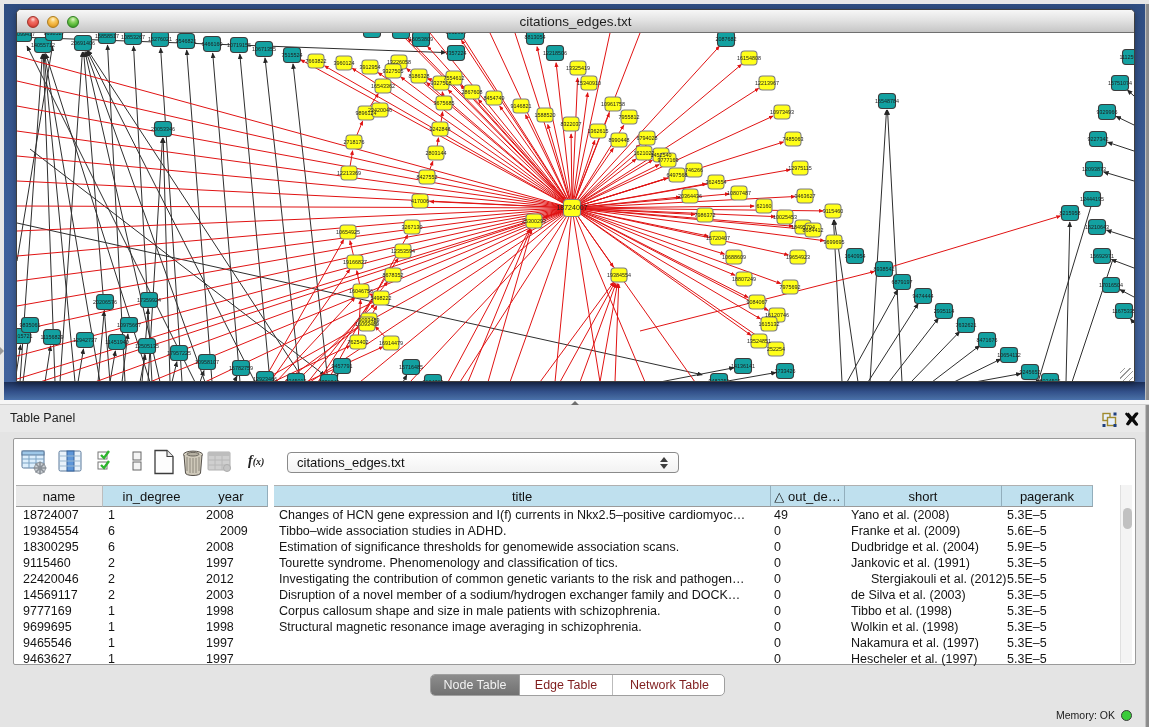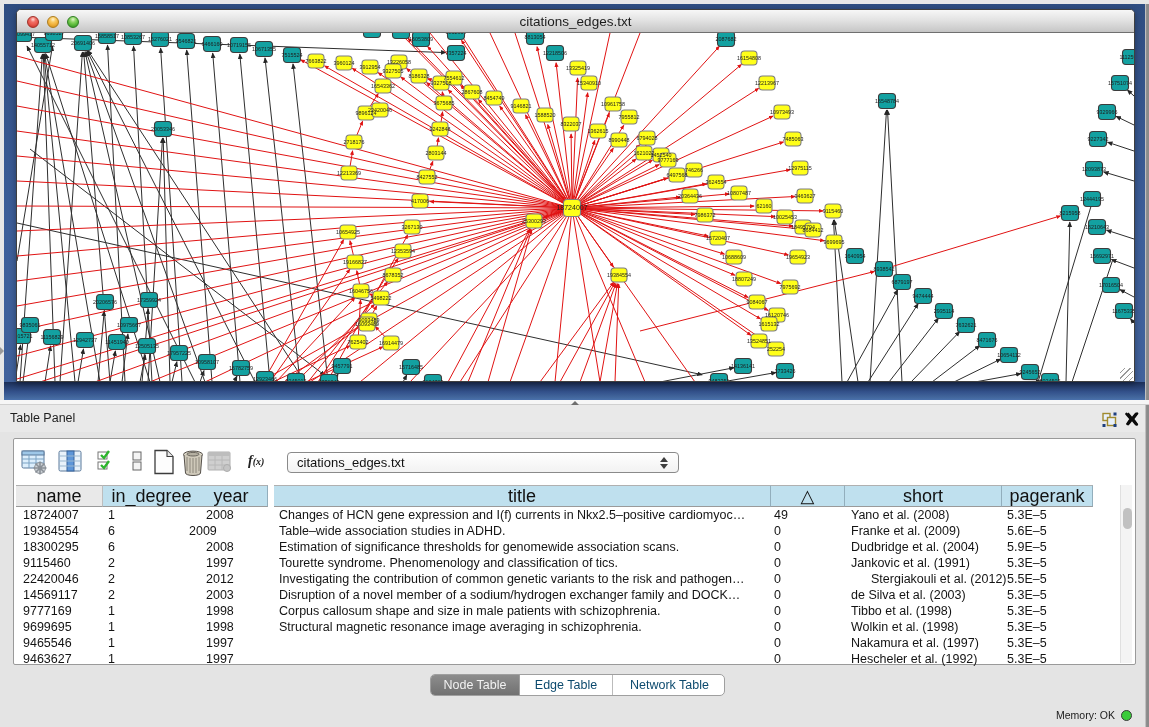--- a/index.html
+++ b/index.html
@@ -39,34 +39,34 @@
   
   #wpanel { left:13px; top:438px; width:1123px; height:227px; background:#fff; border:1px solid #9a9a9a; border-radius:2px; }
 
   
   #dropdown { position:absolute; left:273px; top:13px; width:392px; height:21px; background:linear-gradient(180deg,#ffffff,#f2f2f2); border:1px solid #8a8a8a; border-radius:4px; font-size:13px; color:#111; line-height:19px; padding-left:9px; }
   #dropdown .au,#dropdown .ad { position:absolute; right:10px; width:0; height:0; border-left:4px solid transparent; border-right:4px solid transparent; }
   #dropdown .au { top:4px; border-bottom:5px solid #3e3e3e; }
   #dropdown .ad { bottom:3px; border-top:5px solid #3e3e3e; }
 
   
-  #thead { position:absolute; left:1px; top:46px; height:40px; width:1093px; font-size:18px; color:#111; }
+  #thead { position:absolute; left:1px; top:46px; height:40px; width:1093px; font-size:13px; color:#111; }
   .hc { position:absolute; top:0; height:22px; background:#bfe0ee; border-right:1px solid #92aebc; border-top:1px solid #b0b0b0; border-bottom:1px solid #9a9a9a; text-align:center; line-height:21px; overflow:hidden; }
   .hc.gray { background:#e9e9e9; border-right:1px solid #bdbdbd; }
   #tbody { position:absolute; left:1px; top:69px; width:1093px; font-size:12.5px; color:#141414; }
   .tr { position:absolute; left:0; height:16px; width:1093px; white-space:nowrap; }
   .td { position:absolute; top:0; height:16px; line-height:15px; overflow:hidden; }
 
   
   #sbar { position:absolute; left:1106px; top:46px; width:12px; height:178px; background:#f4f4f4; border-left:1px solid #e0e0e0; }
   #sbar .thumb { position:absolute; left:1.5px; top:23px; width:9px; height:21px; background:#c1c1c1; border-radius:5px; }
 
   
   #tabs { left:430px; top:674px; width:295px; height:22px; background:#fff; border:1px solid #9f9f9f; border-radius:5px; font-size:12.5px; overflow:hidden; }
-  #tabs .seg { position:absolute; top:0; height:22px; text-align:center; line-height:21px; color:#0c4a6e; }
+  #tabs .seg { position:absolute; top:0; height:22px; text-align:center; line-height:21px; color:#7f1d1d; }
   #tabs .sel { background:linear-gradient(180deg,#8d8d8d,#6e6e6e); color:#f2f2f2; }
 
   
   #status { left:1056px; top:709px; font-size:10.5px; color:#1c1c1c; }
   #statdot { left:1121px; top:710px; width:11px; height:11px; border-radius:50%; background:#3bcb3b; border:1.2px solid #3a3a3a; }
 
   
   .ic { position:absolute; top:10px; }
 </style>
 </head>
@@ -655,22 +655,22 @@
         <div class="td" style="left:93px;width:95px">1</div>
         <div class="td" style="left:191px;width:70px">2008</div>
         <div class="td" style="left:264px;width:492px">Changes of HCN gene expression and I(f) currents in Nkx2.5–positive cardiomyoc…</div>
         <div class="td" style="left:759px;width:70px">49</div>
         <div class="td" style="left:836px;width:153px">Yano et al. (2008)</div>
         <div class="td" style="left:992px;width:100px">5.3E–5</div>
       </div>
       <div class="tr" style="top:16px">
         <div class="td" style="left:8px;width:80px">19384554</div>
         <div class="td" style="left:93px;width:95px">6</div>
-        <div class="td" style="left:174px;width:70px">2009</div>
-        <div class="td" style="left:264px;width:492px">Table–wide association studies in ADHD.</div>
+        <div class="td" style="left:205px;width:70px">2009</div>
+        <div class="td" style="left:264px;width:492px">Tibbo–wide association studies in ADHD.</div>
         <div class="td" style="left:759px;width:70px">0</div>
         <div class="td" style="left:836px;width:153px">Franke et al. (2009)</div>
         <div class="td" style="left:992px;width:100px">5.6E–5</div>
       </div>
       <div class="tr" style="top:32px">
         <div class="td" style="left:8px;width:80px">18300295</div>
         <div class="td" style="left:93px;width:95px">6</div>
         <div class="td" style="left:191px;width:70px">2008</div>
         <div class="td" style="left:264px;width:492px">Estimation of significance thresholds for genomewide association scans.</div>
         <div class="td" style="left:759px;width:70px">0</div>
@@ -728,21 +728,21 @@
         <div class="td" style="left:191px;width:70px">1997</div>
         <div class="td" style="left:759px;width:70px">0</div>
         <div class="td" style="left:836px;width:153px">Nakamura et al. (1997)</div>
         <div class="td" style="left:992px;width:100px">5.3E–5</div>
       </div>
       <div class="tr" style="top:144px">
         <div class="td" style="left:8px;width:80px">9463627</div>
         <div class="td" style="left:93px;width:95px">1</div>
         <div class="td" style="left:191px;width:70px">1997</div>
         <div class="td" style="left:759px;width:70px">0</div>
-        <div class="td" style="left:836px;width:153px">Hescheler et al. (1992)</div>
+        <div class="td" style="left:836px;width:153px">Hescheler et al. (1997)</div>
         <div class="td" style="left:992px;width:100px">5.3E–5</div>
       </div>
     </div>
     <div id="sbar">
       <div class="thumb"></div>
     </div>
   </div>
 
   <div id="tabs" class="abs">
     <div class="seg sel" style="left:0;width:88px">Node Table</div>

